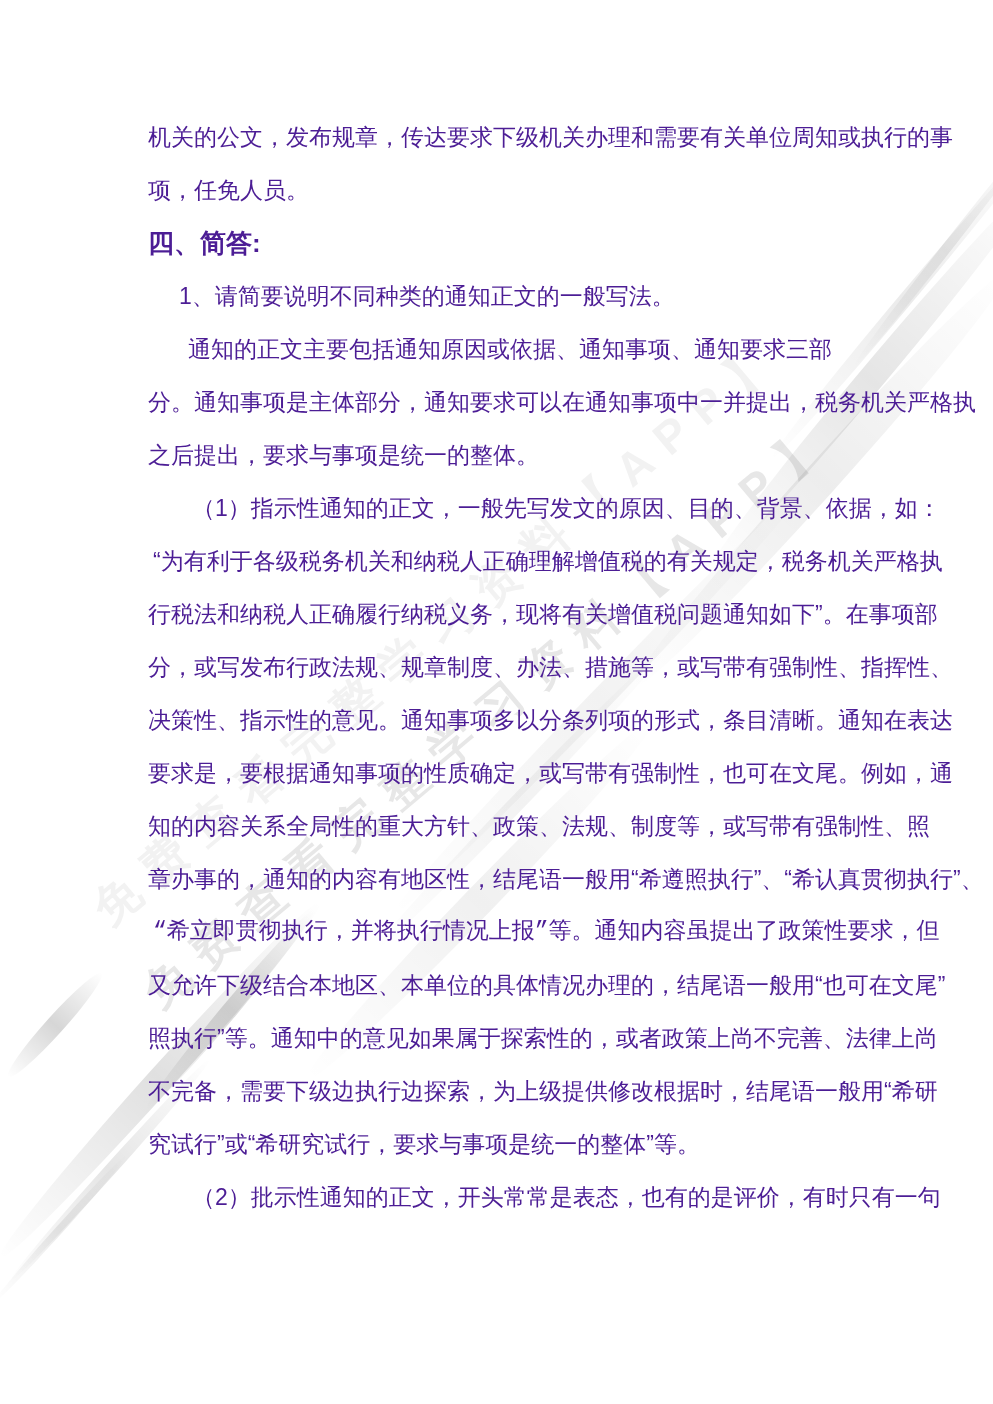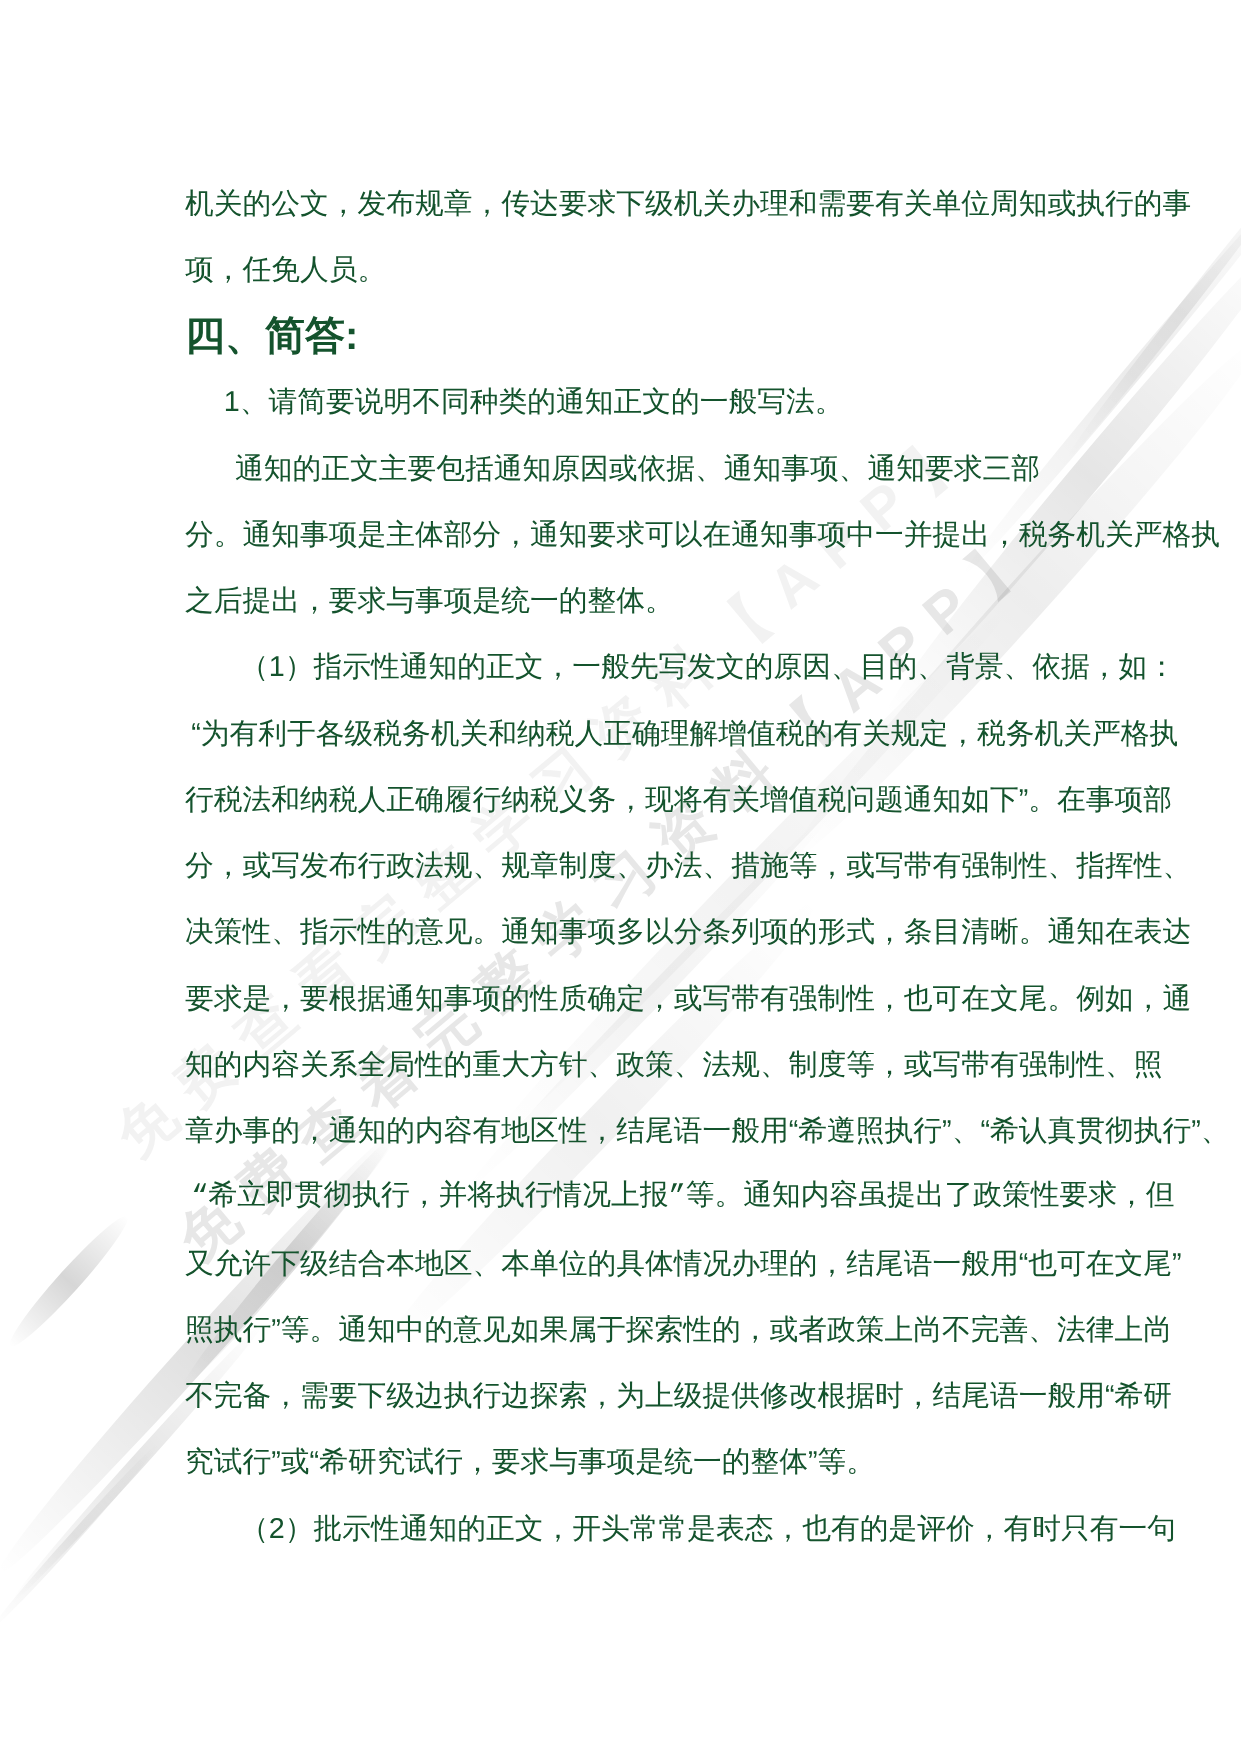--- a/index.html
+++ b/index.html
@@ -27,38 +27,38 @@
     transform:rotate(-40deg);
     transform-origin:0 0;
     pointer-events:none;
     user-select:none;
   }
   .wm1{left:130px;top:975px;color:rgba(70,70,70,0.13);}
   .wm2{left:80px;top:892px;color:rgba(70,70,70,0.07);}
   
   .content{
     position:absolute;
-    left:148px;top:136px;
+    left:148px;top:111px;
     width:699px;
-    color:#14532d;
+    color:#4c1d95;
     font-size:23px;
     line-height:53px;
   }
   .line{
     height:53px;
     white-space:nowrap;
     overflow:visible;
   }
   .line.j{
     text-align:justify;
     text-align-last:justify;
   }
   .line.b{
     font-weight:bold;
-    font-size:32px;
+    font-size:26px;
   }
 </style>
 </head>
 <body>
 
 <div class="page">
 
   <div>
     <div class="streak" style="left:620px;top:367px;width:500px;height:26px;transform:rotate(-50deg);background:linear-gradient(90deg,rgba(0,0,0,0) 0%,rgba(0,0,0,0.10) 50%,rgba(0,0,0,0) 100%);"></div>
     <div class="streak" style="left:695px;top:293px;width:420px;height:14px;transform:rotate(-50deg);background:linear-gradient(90deg,rgba(0,0,0,0) 0%,rgba(0,0,0,0.08) 50%,rgba(0,0,0,0) 100%);"></div>

